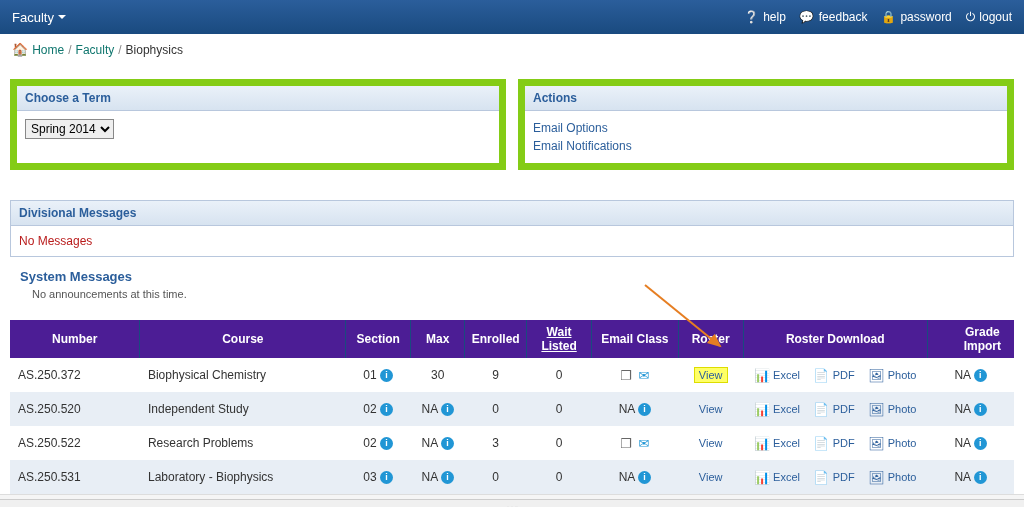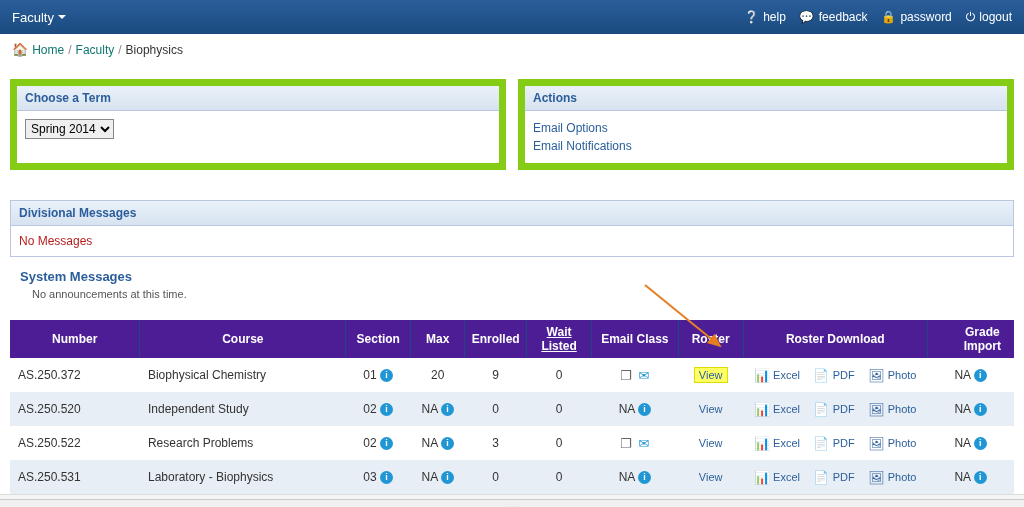--- a/index.html
+++ b/index.html
@@ -342,21 +342,21 @@
           <th style="width:60px;">Roster</th>
           <th style="width:170px;text-align:center;">Roster Download</th>
           <th style="width:80px;padding-left:27px;">Grade Import</th>
         </tr>
       </thead>
       <tbody id="course-rows">
       <tr>
             <td class="left">AS.250.372</td>
             <td class="left">Biophysical Chemistry</td>
             <td>01 <span class="info-icon">i</span></td>
-            <td>20</td>
+            <td>30</td>
             <td>9</td>
             <td>0</td>
             <td><span class="ico window-ico">❐</span>&nbsp;&nbsp;<span class="ico mail-ico">✉</span></td>
             <td><a href="#" class="link highlight">View</a></td>
             <td>
               <div class="roster-links">
                 <a href="#" class="link"><span class="ico xls-ico">📊</span> Excel</a>
                 <a href="#" class="link"><span class="ico pdf-ico">📄</span> PDF</a>
                 <a href="#" class="link"><span class="ico photo-ico">🖼</span> Photo</a>
               </div>

